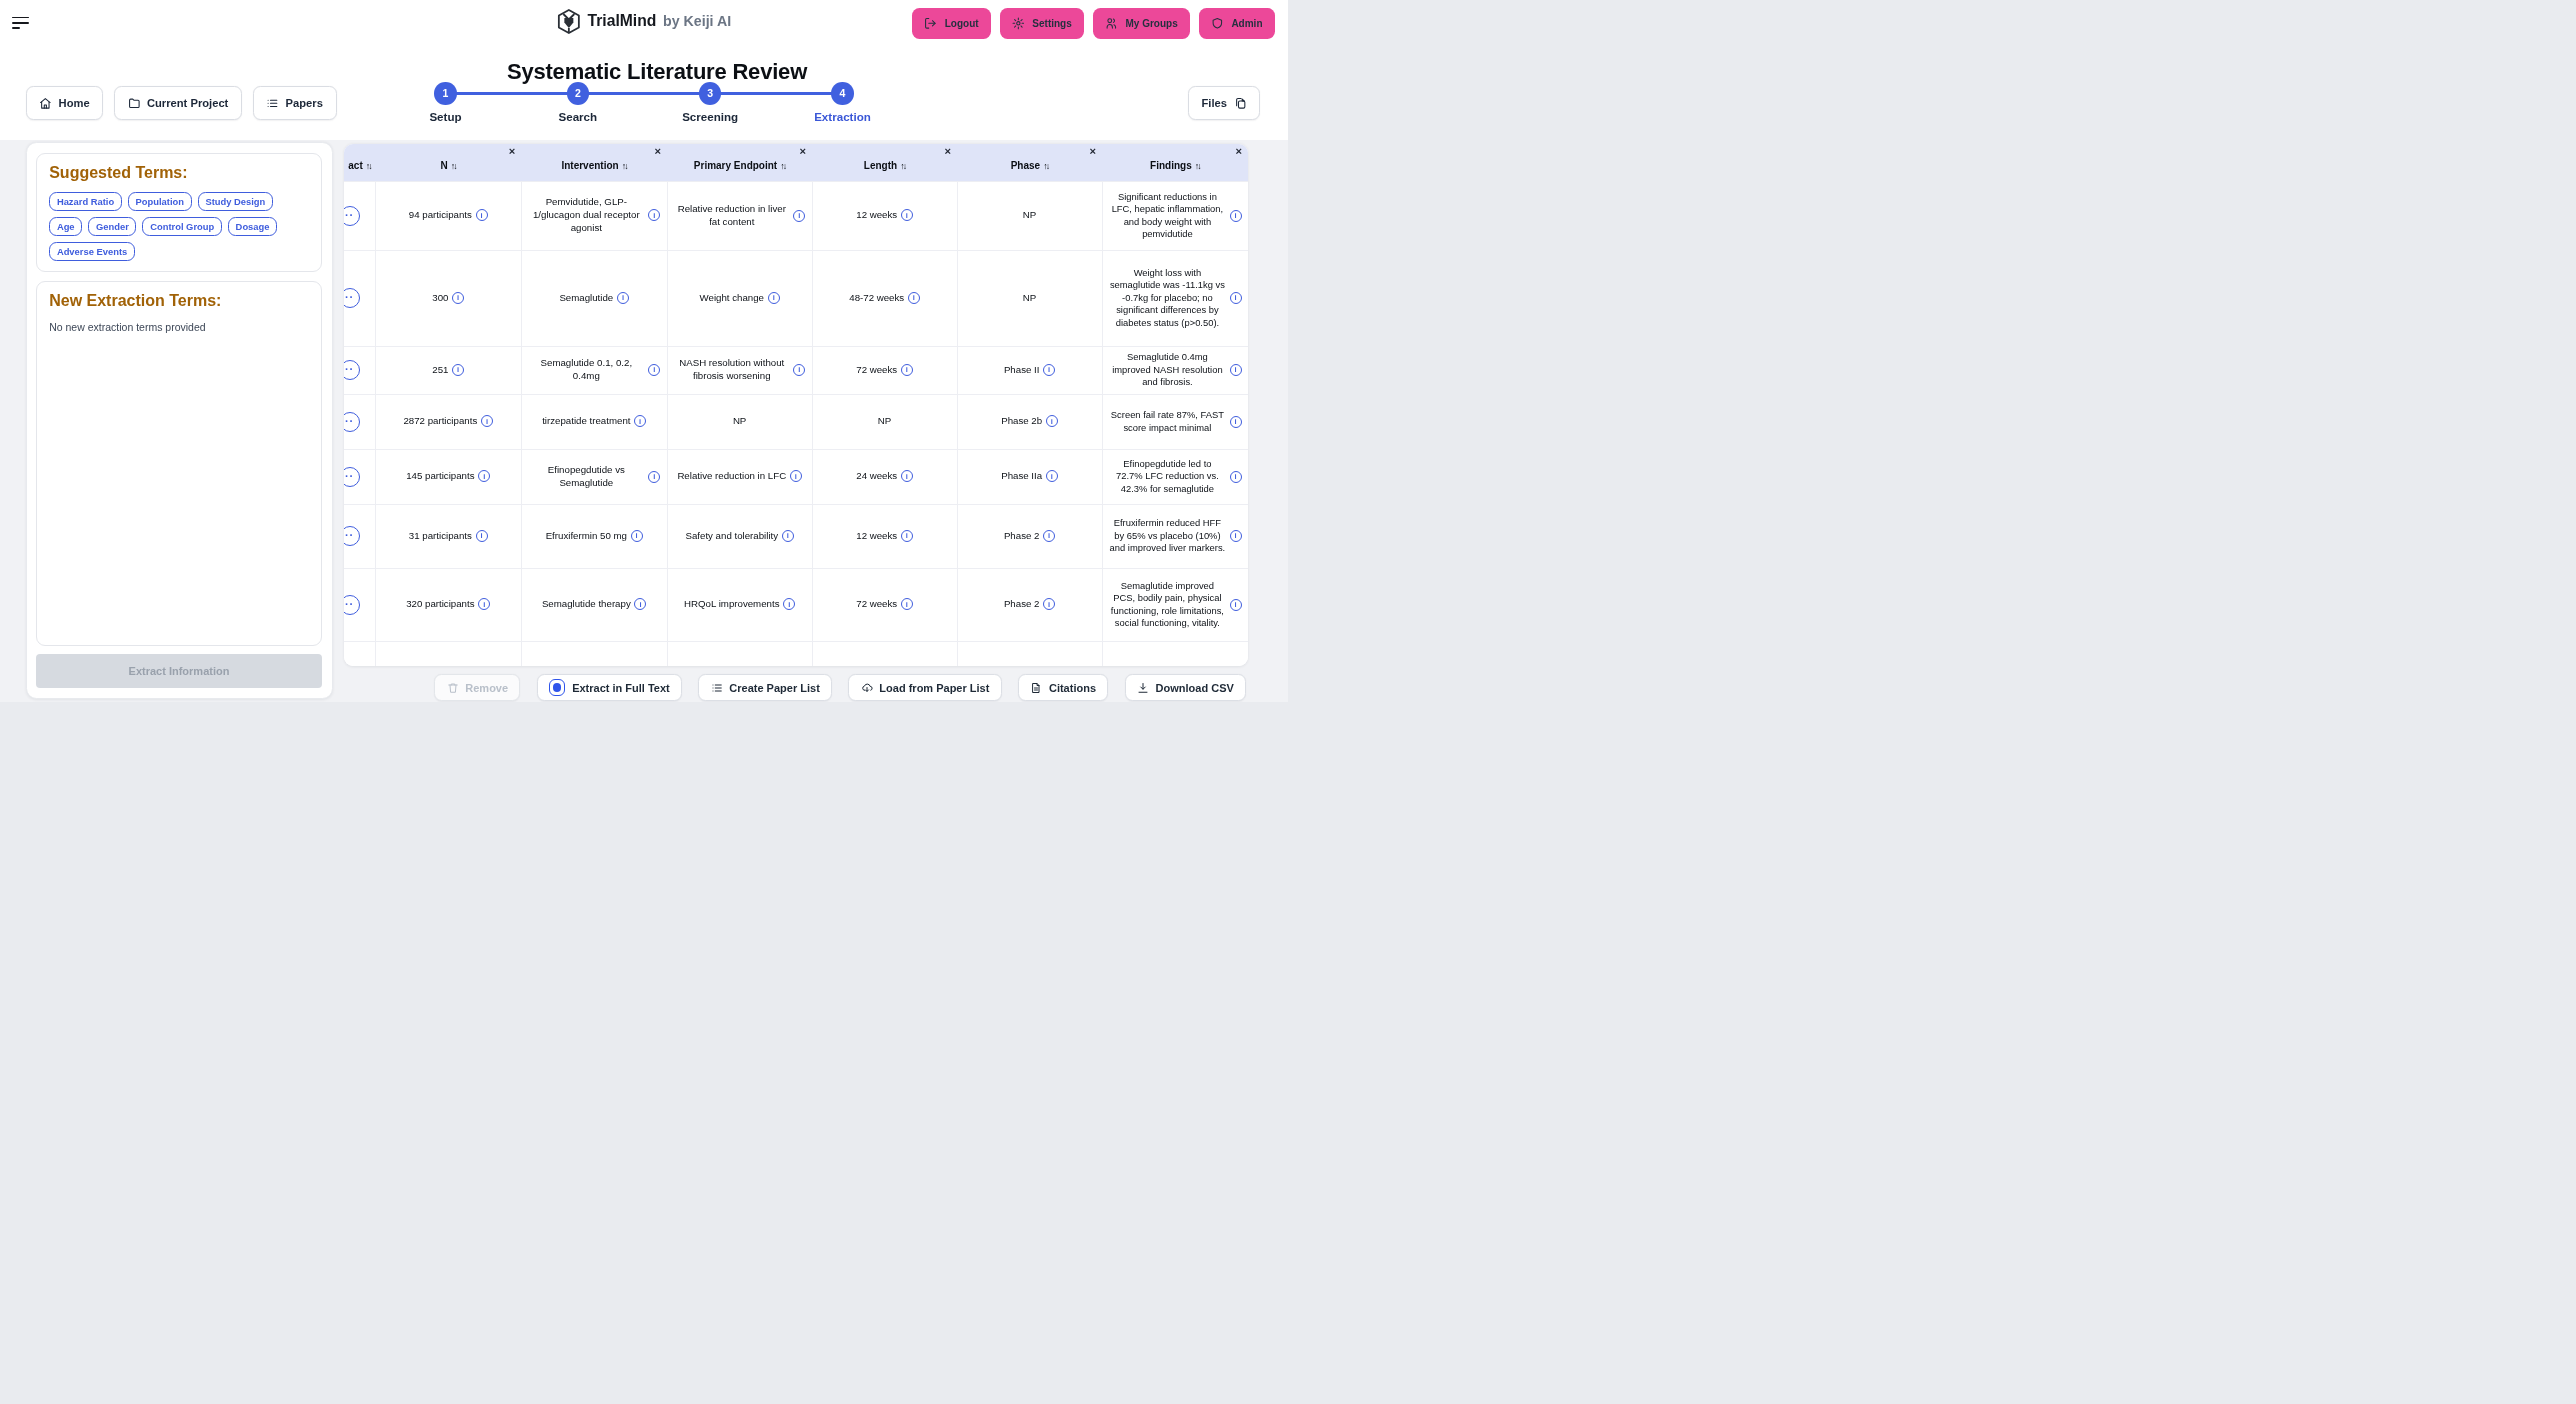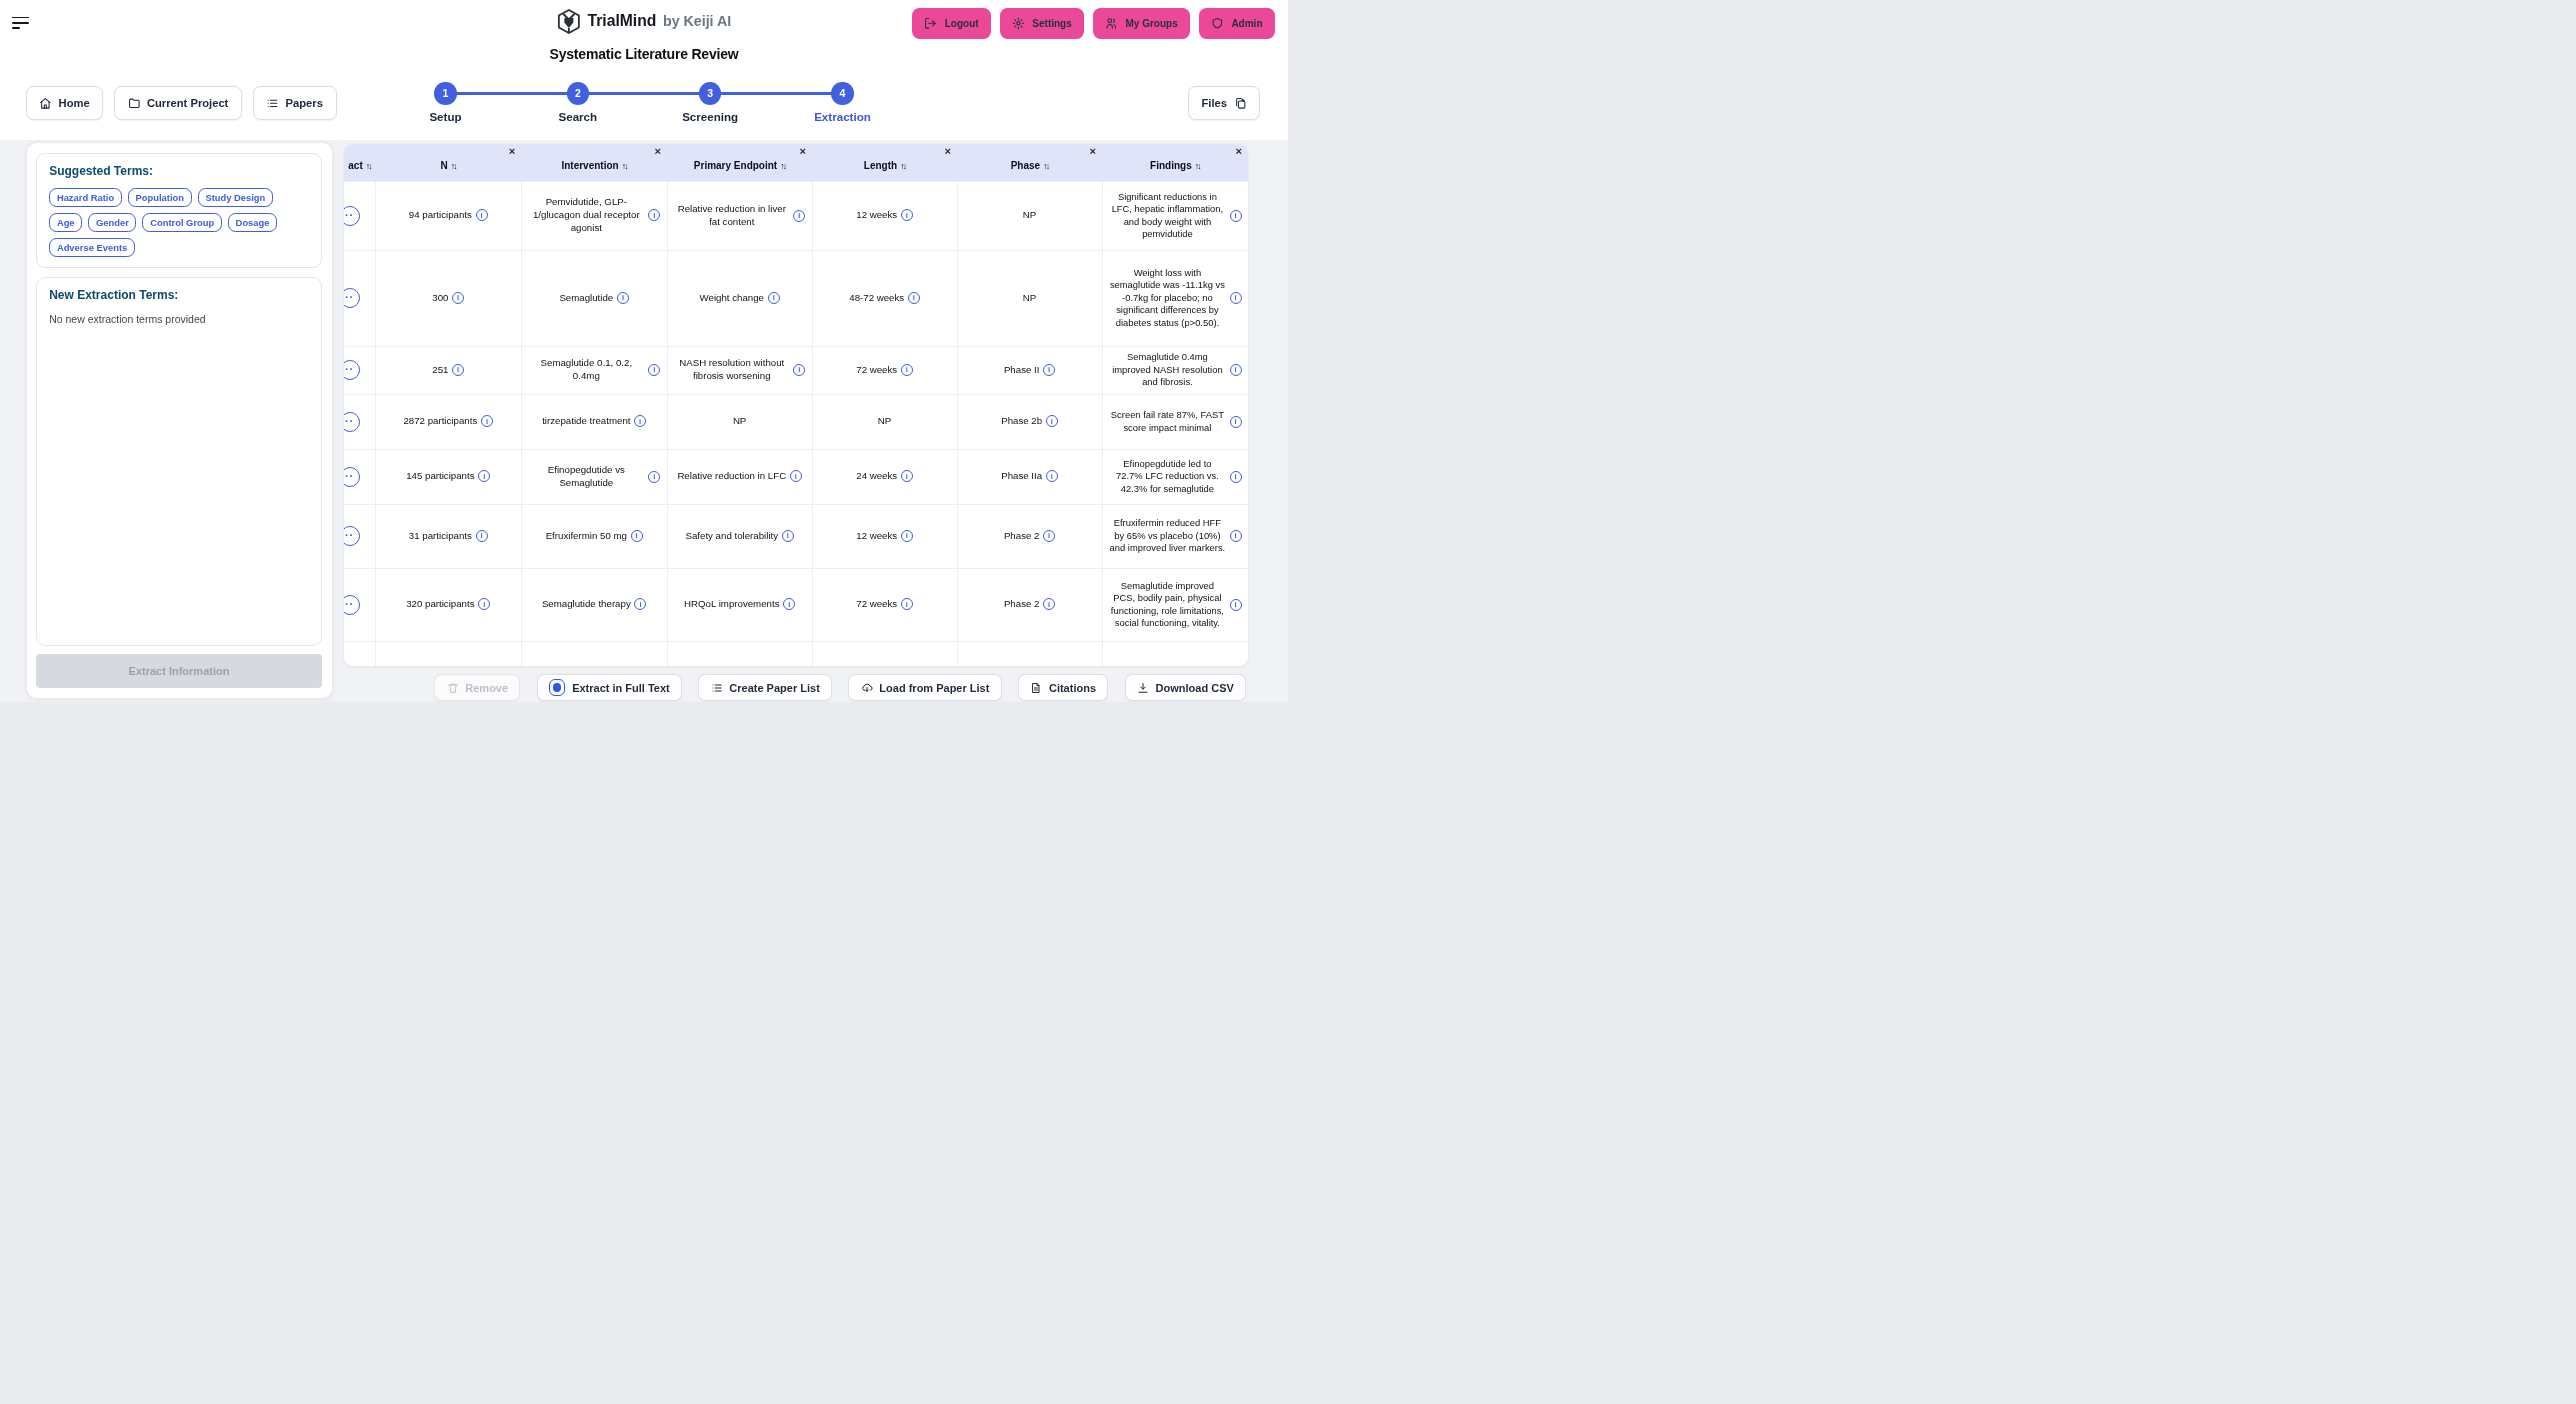--- a/index.html
+++ b/index.html
@@ -16,41 +16,41 @@
 
   .brand{position:absolute;left:50%;top:7.5px;transform:translateX(-50%);display:flex;align-items:center;gap:6.7px;}
   .brand svg{width:24px;height:27px;}
   .brand-name{font-size:15.7px;font-weight:700;color:#15181e;}
   .brand-by{font-size:14.2px;font-weight:600;color:#6b7584;}
 
   .top-actions{position:absolute;right:13.5px;top:8.2px;display:flex;gap:9px;}
   .top-actions .tbtn{display:flex;align-items:center;gap:8px;background:#ec4899;border:none;border-radius:7.5px;height:31px;padding:0 12px;font-size:10px;font-weight:700;color:#25303f;cursor:pointer;}
   .tbtn svg{width:12.7px;height:12.7px;stroke:#25303f;fill:none;stroke-width:2;stroke-linecap:round;stroke-linejoin:round;}
 
-  .page-title{position:absolute;left:0;top:46px;width:100%;text-align:center;margin:0;font-size:14px;font-weight:800;color:#0c0f14;letter-spacing:-0.2px;}
+  .page-title{position:absolute;left:0;top:46px;width:100%;text-align:center;margin:13px;font-size:22px;font-weight:800;color:#0c0f14;letter-spacing:-0.2px;}
 
   
   .nav-left{position:absolute;left:25.5px;top:86px;display:flex;gap:10.5px;}
   .btn{display:flex;align-items:center;gap:6.7px;background:#fff;border:0.7px solid #dadde3;border-radius:7.5px;height:34px;padding:0 12.7px;font-size:11.2px;font-weight:700;color:#1c2738;box-shadow:0 0.7px 1.5px rgba(16,24,40,.06);cursor:pointer;}
   .btn svg{width:12.7px;height:12.7px;stroke:#1c2738;fill:none;stroke-width:2;stroke-linecap:round;stroke-linejoin:round;}
   .files-btn{position:absolute;right:28px;top:86px;}
 
   
   .stepper{position:absolute;left:50%;top:82px;transform:translateX(-50%);width:472px;}
   .step-line{position:absolute;left:30px;right:30px;top:9.7px;height:3.7px;background:#4060df;border-radius:2.2px;}
   .steps{display:flex;justify-content:space-between;position:relative;}
   .step{width:75px;display:flex;flex-direction:column;align-items:center;cursor:pointer;}
   .step-circle{width:22.5px;height:22.5px;border-radius:50%;background:#4060df;color:#fff;font-size:10.5px;font-weight:700;display:flex;align-items:center;justify-content:center;}
   .step-label{margin-top:5.2px;font-size:11.6px;font-weight:700;color:#1c2738;}
   .step.active .step-label{color:#3a57d7;font-weight:700;}
 
   
   .sidebar{position:absolute;left:25.5px;top:142px;width:307px;height:557px;background:#fff;border:0.7px solid #e8eaee;border-radius:10.5px;box-shadow:0 0.7px 3px rgba(16,24,40,.07);padding:9.7px;display:flex;flex-direction:column;gap:8.2px;}
   .side-card{border:0.7px solid #e4e6eb;border-radius:9px;background:#fff;padding:10.5px 12px;}
-  .side-title{font-size:12px;font-weight:700;color:#0c4a6e;margin:0;}
+  .side-title{font-size:16px;font-weight:700;color:#a16207;margin:0;}
   .pill-wrap{display:flex;flex-wrap:wrap;gap:6px;margin-top:9.7px;}
   .pill{border:1.2px solid #3f5ddd;color:#3f5ddd;background:#fff;border-radius:7.5px;padding:3px 6.7px;font-size:9.4px;font-weight:700;cursor:pointer;}
   .ef-head{display:flex;align-items:flex-start;justify-content:space-between;}
   .plus-btn{width:28px;height:28px;border:none;border-radius:6.7px;background:#e3e6eb;color:#9aa2ad;font-size:15px;font-weight:400;cursor:pointer;line-height:1;}
   .side-input{display:block;width:100%;height:25.5px;margin-top:7.5px;border:0.7px solid #d5d9df;border-radius:7.5px;padding:0 9px;font-size:9.7px;color:#1c2738;outline:none;}
   .side-input::placeholder{color:#9aa2ae;}
   .net-card{flex:1;}
   .net-empty{margin:10.5px 0 0;font-size:10.5px;color:#3d4757;}
   .extract-btn{height:34px;border:none;border-radius:4px;background:#d6dae0;color:#99a1ac;font-size:11px;font-weight:700;cursor:default;}
 

